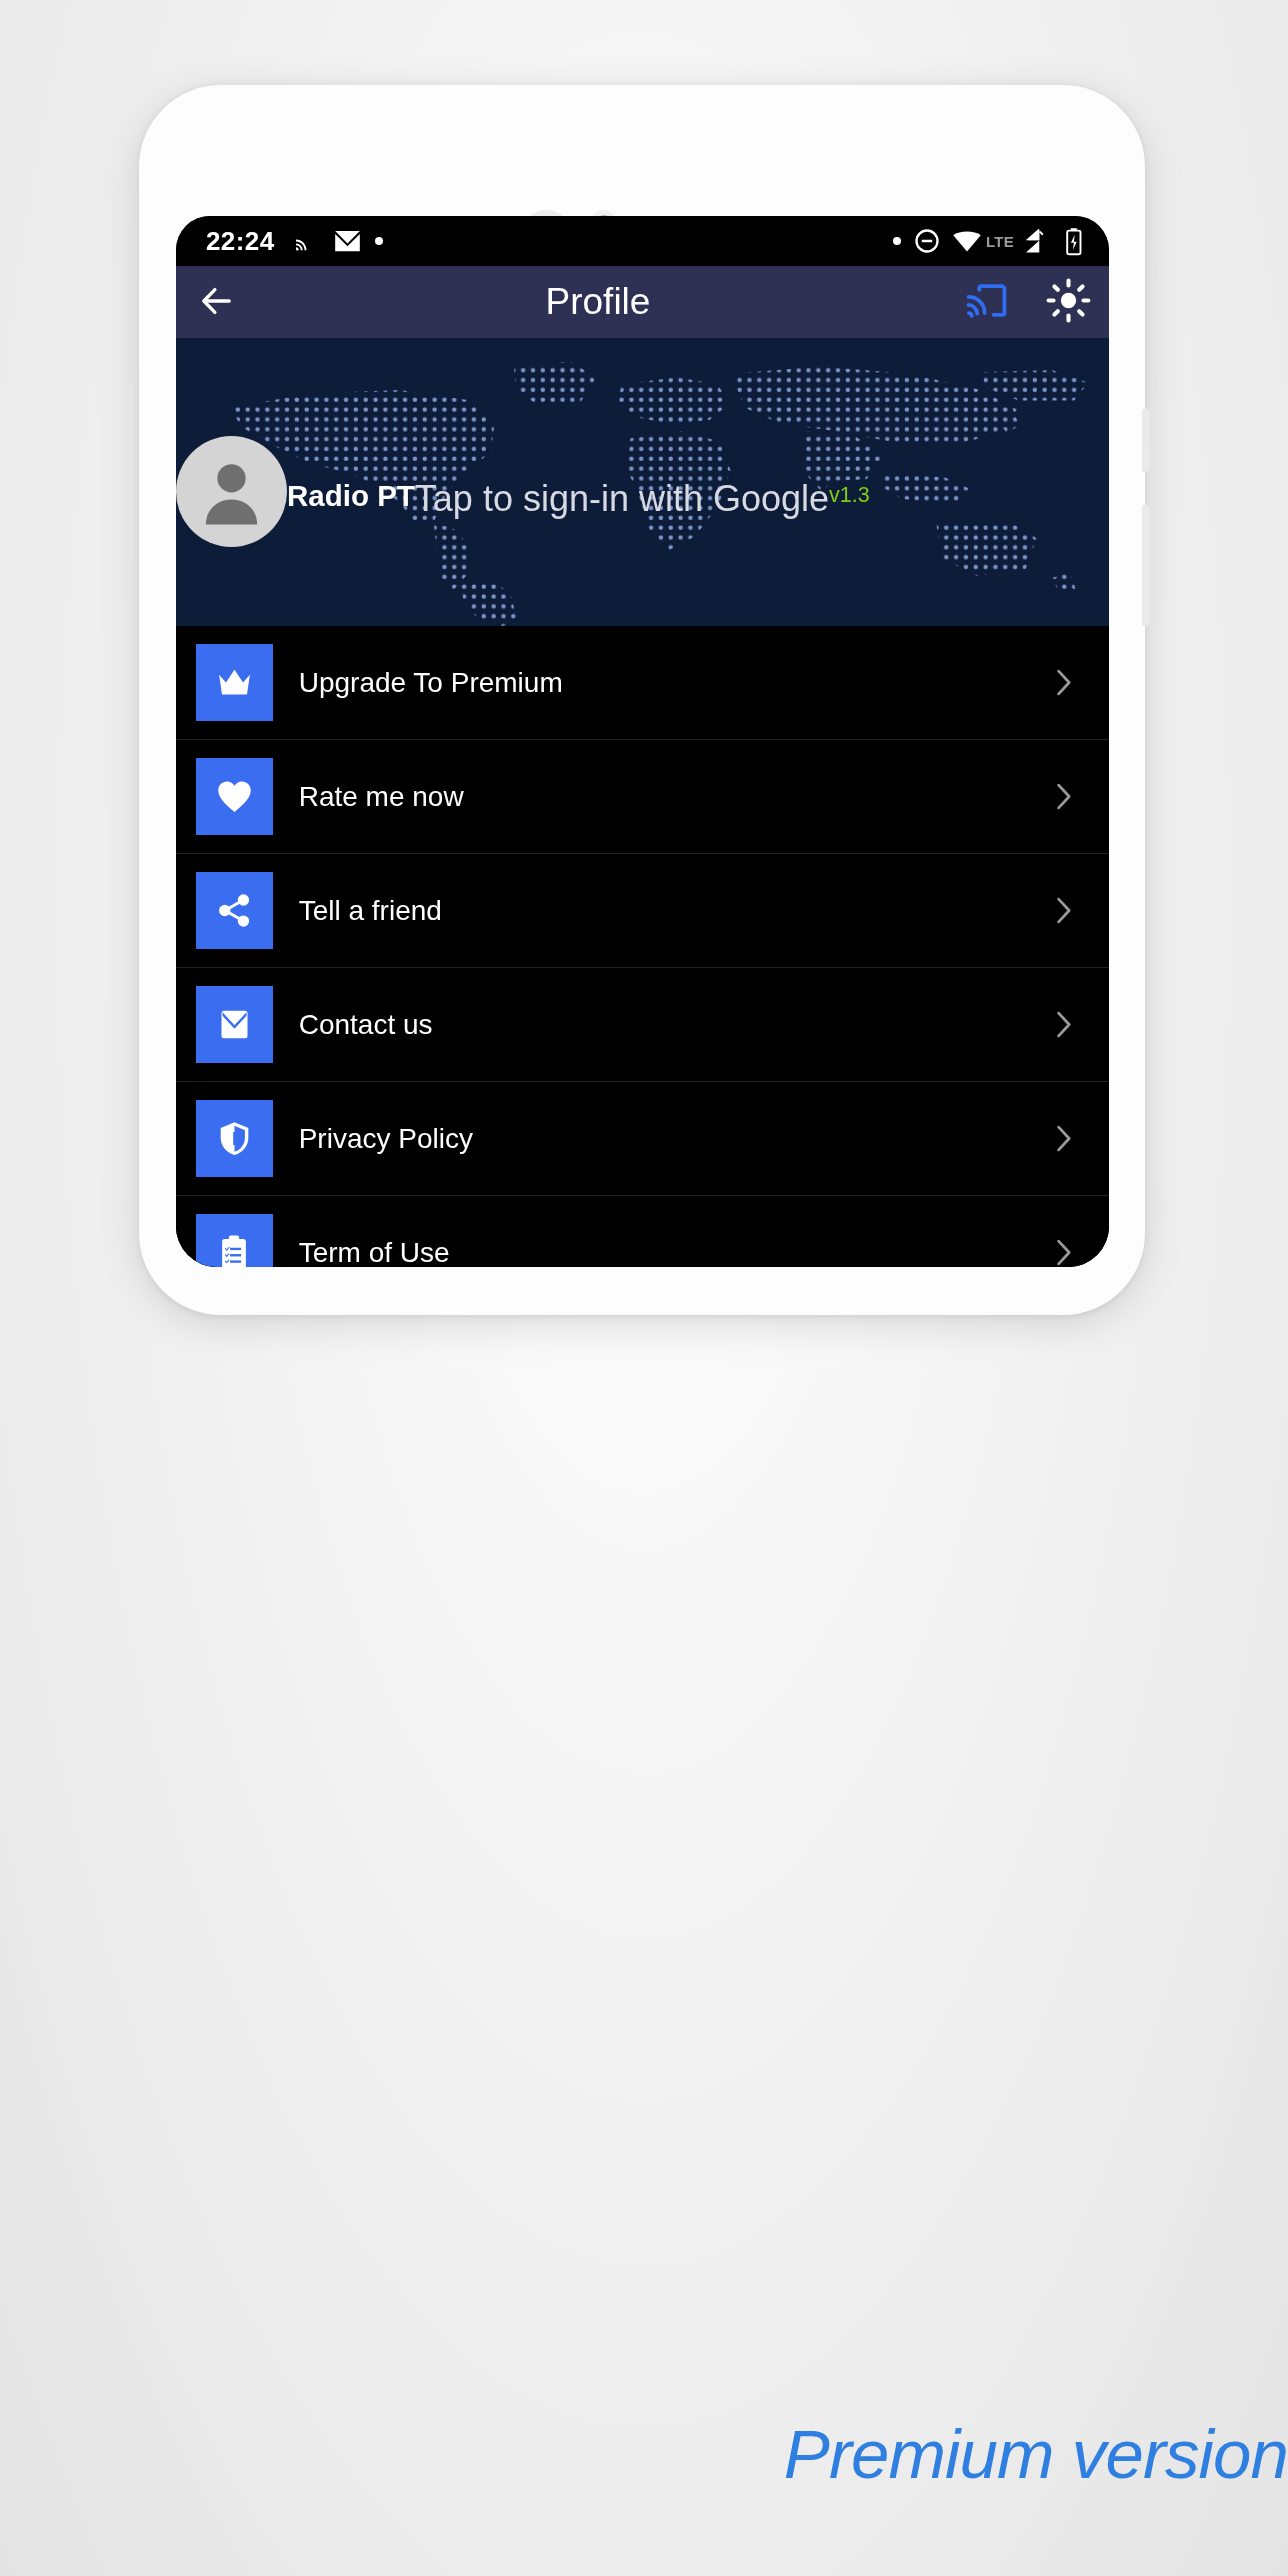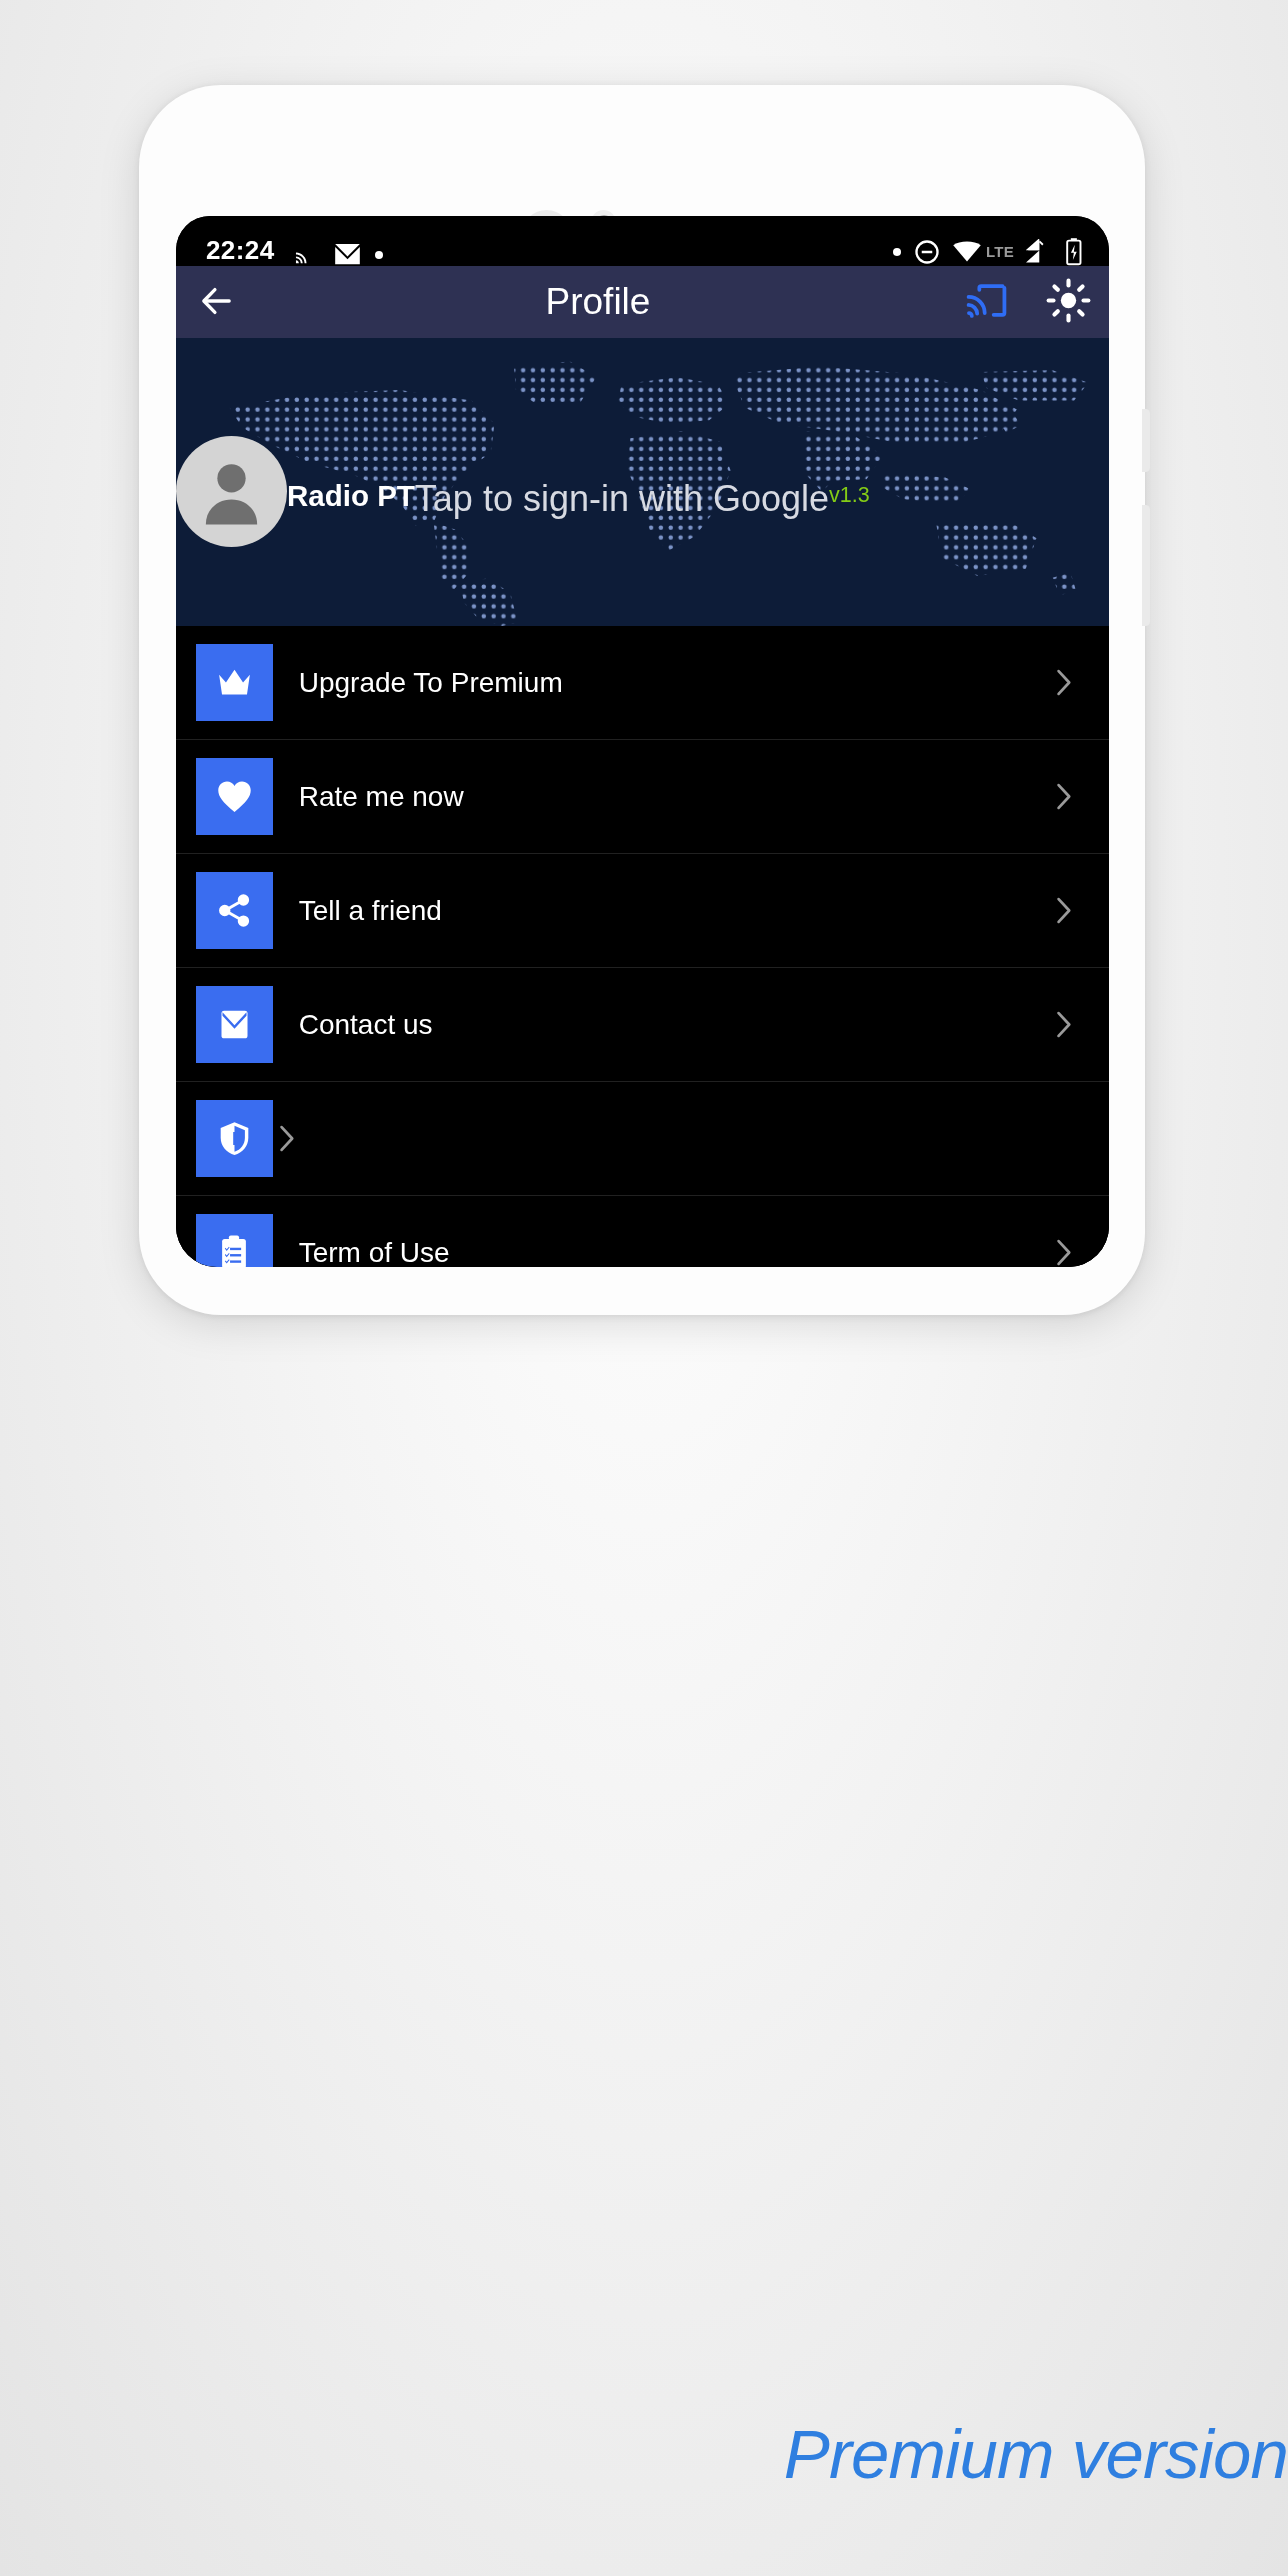--- a/index.html
+++ b/index.html
@@ -67,21 +67,21 @@
     left: 37px; top: 131px;
     width: 933px; height: 1051px;
     background: #000;
     border-radius: 34px 34px 41px 41px;
     overflow: hidden;
   }
 
   
   #status-bar {
     height: 50px; background: #000;
-    display: flex; align-items: flex-end;
+    display: flex; align-items: center;
     padding: 0 25px 0 30px;
     color: #fff;
   }
   #status-time {
     font-size: 26px; font-weight: bold; letter-spacing: 0.4px;
   }
   #status-left-icons {
     display: flex; align-items: center; gap: 13.4px; margin-left: 18px;
   }
   #status-right-icons {
@@ -371,20 +371,21 @@
       </div>
 
       <div class="menu-item">
         <div class="menu-icon-box">
           <svg width="39" height="39" viewBox="0 0 24 24" fill="#fff">
             <path d="M12 2 L20.5 5.5 V11.5 C20.5 16.6 16.9 20.8 12 22.2 C7.1 20.8 3.5 16.6 3.5 11.5 V5.5 Z"></path>
             <path d="M12 4.2 L18.4 6.9 V11.5 C18.4 15.5 15.8 18.9 12 20.1 Z" fill="#3a6df0"></path>
             <rect x="11.2" y="8" width="1.6" height="8" fill="#3a6df0"></rect>
           </svg>
         </div>
+        <div class="menu-label">Privacy Policy</div>
         <svg class="menu-chevron" width="27" height="39" viewBox="0 0 12 24" fill="none" stroke="#9a9a9a" stroke-width="1.7" stroke-linecap="round" stroke-linejoin="round">
           <polyline points="3,5 9.5,12 3,19"></polyline>
         </svg>
       </div>
 
       <div class="menu-item">
         <div class="menu-icon-box">
           <svg width="38" height="39" viewBox="0 0 24 24" fill="#fff">
             <rect x="4.5" y="3.5" width="15" height="18.5" rx="1.6"></rect>
             <rect x="8.8" y="1.2" width="6.4" height="4" rx="1.2"></rect>

